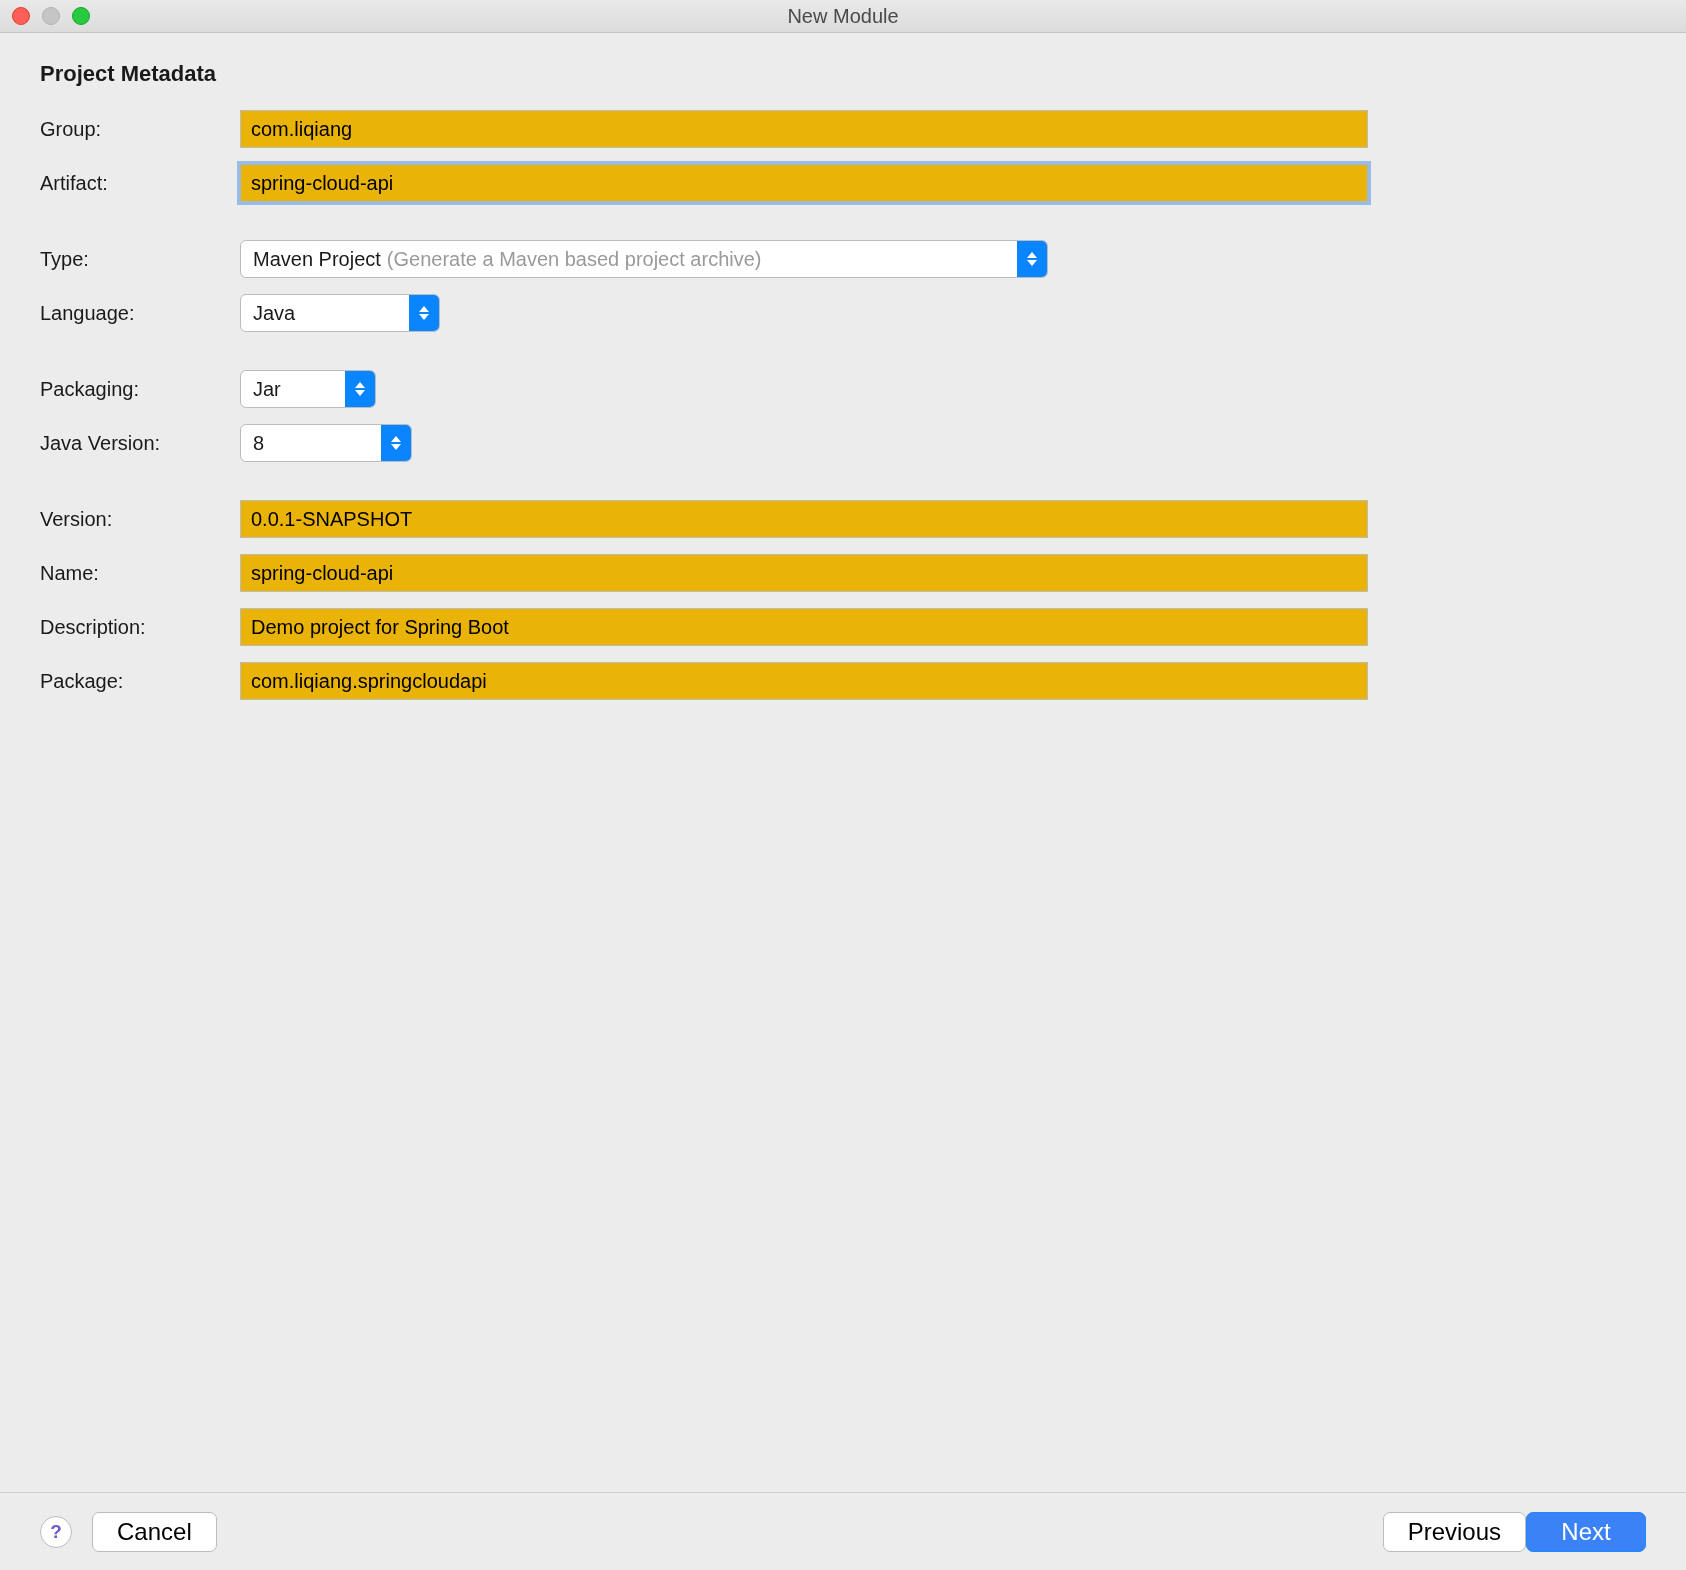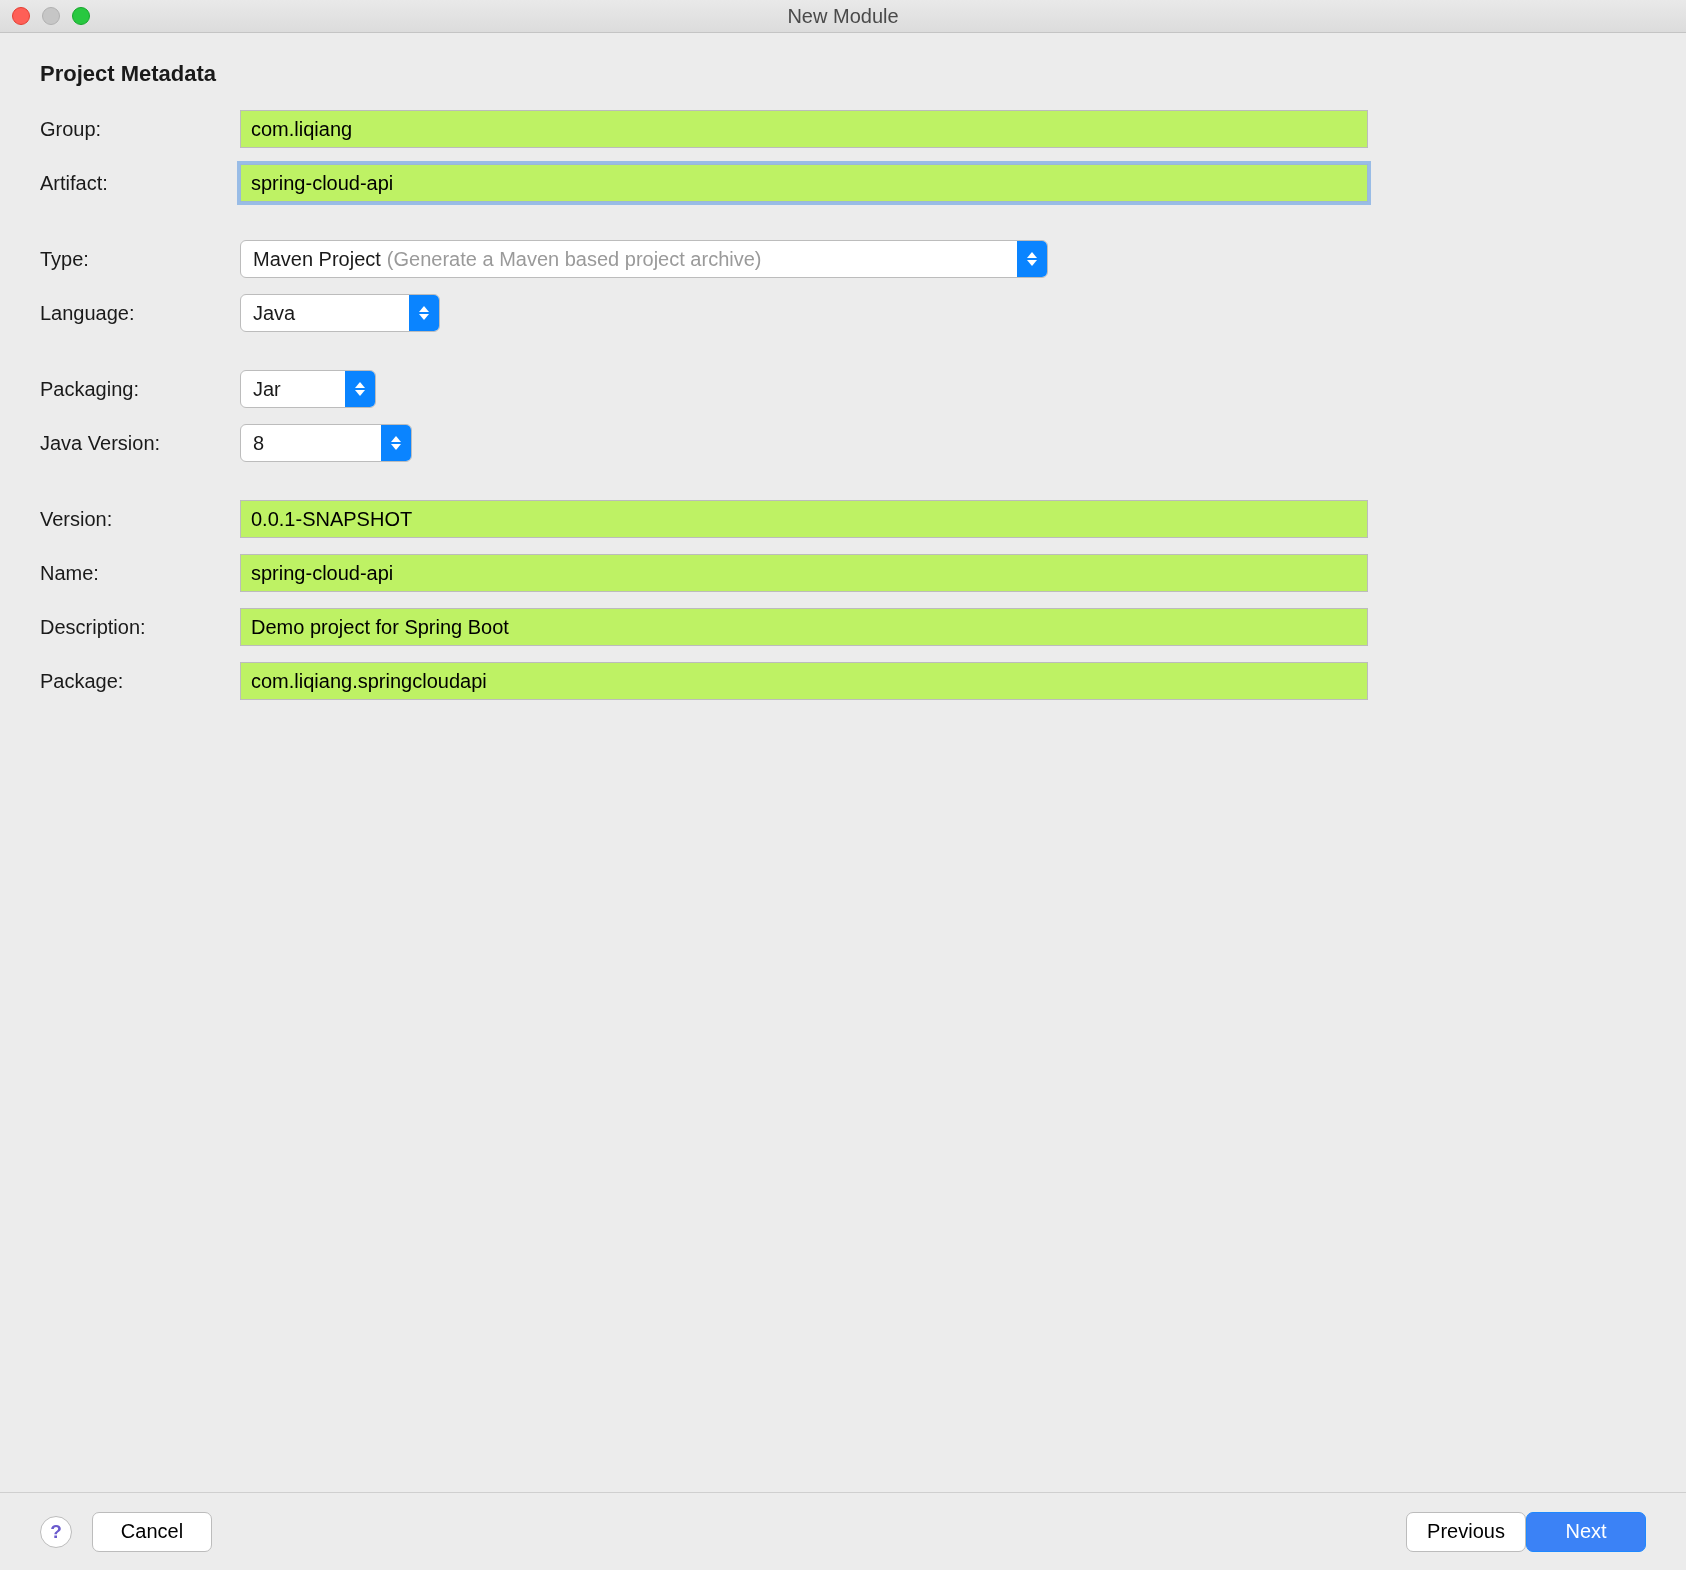--- a/index.html
+++ b/index.html
@@ -48,21 +48,21 @@
     }
     .form-row.gap-after { margin-bottom: 36px; }
     .label {
       width: 200px;
       flex-shrink: 0;
       font-size: 20px;
     }
     .text-input {
       height: 38px;
       border: 1px solid #bcbcbc;
-      background: #bef264;
+      background: #eab308;
       padding: 0 10px;
       font-size: 20px;
       font-family: inherit;
       outline: none;
       flex: 0 0 auto;
     }
     .text-input.full { width: 1128px; }
     .text-input.focused {
       border: 1px solid #9bb8d8;
       box-shadow: 0 0 0 3px rgba(86,150,225,0.55);
@@ -113,25 +113,25 @@
     .help-btn {
       width: 32px; height: 32px; border-radius: 50%;
       border: 1px solid #bcbcbc;
       background: #fff;
       display: flex; align-items: center; justify-content: center;
       cursor: pointer;
     }
     .help-btn span { color: #6a5acd; font-weight: 700; font-size: 19px; }
     .btn {
       height: 40px;
-      padding: 0 14px;
+      padding: 0 24px;
       border-radius: 7px;
       border: 1px solid #bcbcbc;
       background: #ffffff;
-      font-size: 20px;
+      font-size: 24px;
       font-family: inherit;
       cursor: pointer;
       min-width: 120px;
     }
     .btn.primary {
       background: #3b82f6;
       border: 1px solid #1e88ff;
       color: #fff;
     }
     .footer-right { display: flex; }

